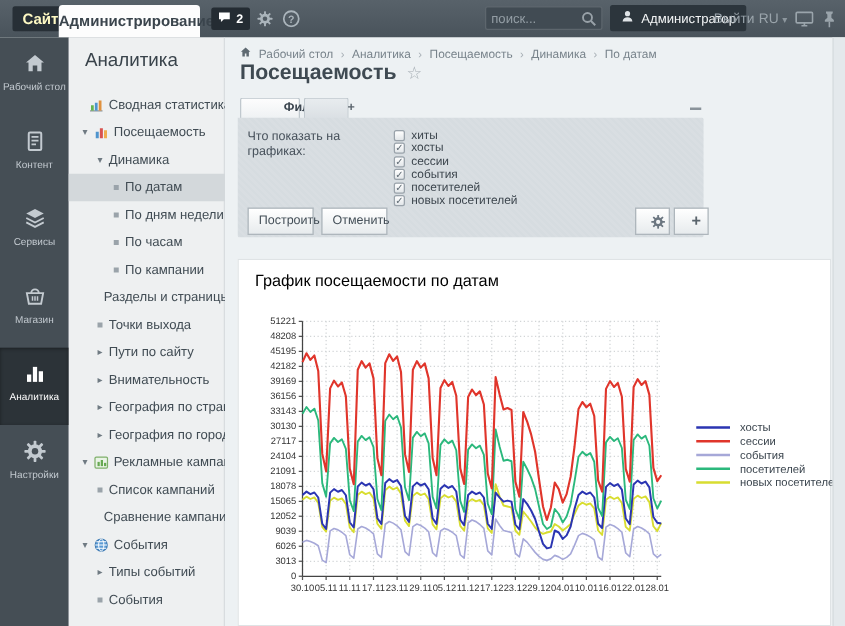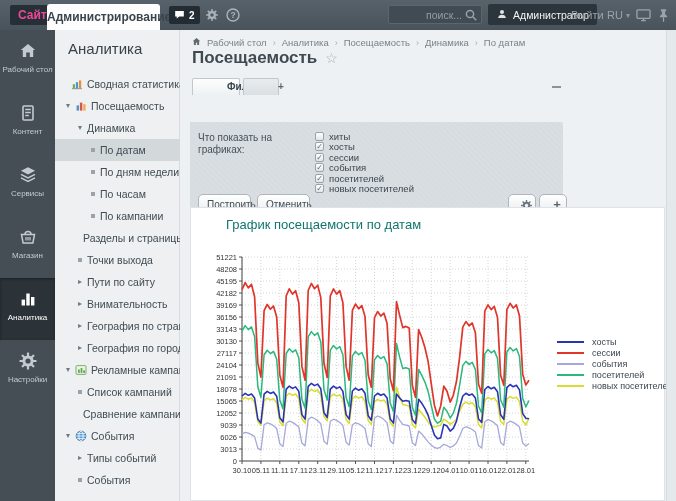--- a/index.html
+++ b/index.html
@@ -4,34 +4,34 @@
 <style>
   html,body{margin:0;padding:0;width:676px;height:501px;overflow:hidden;
     font-family:"Liberation Sans",sans-serif;background:#edf1f3;}
   *{box-sizing:border-box;}
   #stage{position:relative;width:676px;height:501px;}
 
   
   #topbar{position:absolute;left:0;top:0;width:676px;height:30px;
     background:linear-gradient(#58626a,#49535b);}
   .site-btn{position:absolute;left:10px;top:5px;height:20px;padding:0 8px;
-    background:#272f36;color:#ec4899;font-size:12px;font-weight:bold;
+    background:#272f36;color:#fef9c3;font-size:12px;font-weight:bold;
     line-height:20px;border-radius:2px;}
   .admin-tab{position:absolute;left:47px;top:4px;width:113px;height:26px;
     background:#fdfdfd;color:#3a444c;font-size:12px;font-weight:bold;
     text-align:left;line-height:26px;border-radius:3px 3px 0 0;}
   .notif-badge{position:absolute;left:169px;top:6px;height:18px;padding:0 5px;
     background:#242c33;border-radius:2px;display:flex;align-items:center;gap:4px;
     color:#fff;font-size:10px;font-weight:bold;}
   .tb-ic{position:absolute;top:8px;width:14px;height:14px;}
   .search-box{position:absolute;left:388px;top:5px;width:94px;height:19px;
     background:#414b53;border:1px solid #5d666d;border-radius:2px;}
   .search-box input{position:absolute;left:0;top:0;width:76px;height:17px;border:0;
     background:transparent;color:#c6cdd2;font-size:10.5px;padding:0 4px;outline:none;
-    font-family:"Liberation Sans",sans-serif;margin-left:33px;}
+    font-family:"Liberation Sans",sans-serif;}
   .search-box input::placeholder{color:#939da4;}
   .search-ic{position:absolute;right:3px;top:2px;}
   .user-btn{position:absolute;left:488px;top:4px;height:21px;padding:0 8px;
     background:#2c353c;border-radius:2px;display:flex;align-items:center;gap:5px;
     color:#f2f4f5;font-size:10.5px;}
   .tb-link{position:absolute;top:9px;color:#9aa4ab;font-size:11px;}
   .lang{display:flex;align-items:center;gap:3px;}
   .caret{font-size:8px;color:#8d979e;}
 
   
@@ -72,41 +72,41 @@
   
   .ftab{position:absolute;top:48px;height:17px;border:1px solid #c0c8ce;border-bottom:none;
     border-radius:2px 2px 0 0;font-size:10px;font-weight:bold;color:#3c4650;
     text-align:left;line-height:16px;cursor:pointer;padding-left:34px;}
   #filter-tab{left:12px;width:48px;background:linear-gradient(#fdfdfd,#eef1f3);}
   #filter-add-tab{left:63px;width:24px;background:linear-gradient(#e8ecef,#dadfe3);color:#5a646c;}
   #filter-collapse{position:absolute;left:372px;top:56px;width:9px;height:2px;background:#8a939a;
     cursor:pointer;}
   #filter-panel{position:absolute;left:10px;top:64px;width:373px;height:96px;
     background:#d6dce0;border-radius:0 2px 2px 2px;
-    background-image:repeating-linear-gradient(45deg,rgba(255,255,255,.07) 0 2px,transparent 2px 4px);margin-top:28px;}
+    background-image:repeating-linear-gradient(45deg,rgba(255,255,255,.07) 0 2px,transparent 2px 4px);}
   #filter-question{position:absolute;left:8px;top:10px;width:82px;font-size:10px;
     line-height:12px;color:#46505a;}
   #filter-options{position:absolute;left:84px;top:9px;}
   .cb-row{display:flex;align-items:center;height:10.5px;cursor:pointer;padding-left:41px;}
   .cb{width:9px;height:9px;border:1px solid #9aa3ab;border-radius:2px;
     background:linear-gradient(#ffffff,#e2e6e9);font-size:8px;line-height:8px;color:#5f6b74;
     text-align:center;}
   .cb-lb{margin-left:5px;font-size:9.5px;color:#3c454d;}
-  .btn{position:absolute;top:72px;height:22px;border:1px solid #aeb6bc;border-radius:5px;
+  .btn{position:absolute;top:72px;height:22px;border:1px solid #aeb6bc;border-radius:0;
     background:linear-gradient(#ffffff,#e7ebed);color:#434e57;font-size:10px;
     text-align:center;line-height:20px;cursor:pointer;box-shadow:inset 0 1px 0 rgba(255,255,255,.7);padding-left:8px;}
   #build-btn{left:8px;width:53px;}
   #cancel-btn{left:67px;width:53px;}
   #gear-btn{left:318px;width:28px;display:flex;align-items:center;justify-content:center;}
   #plus-btn{left:349px;width:28px;font-size:13px;font-weight:bold;color:#5a646c;}
 
   
   #chart-card{position:absolute;left:10px;top:177px;width:475px;height:294px;
     background:#fff;border:1px solid #dfe3e5;}
-  #chart-title{position:absolute;left:13px;top:9px;font-size:13px;color:#0f766e;margin-left:22px;}
+  #chart-title{position:absolute;left:13px;top:9px;font-size:13px;color:#000000;}
   #chart-mount{position:absolute;left:0;top:0;}
   #chart-mount svg{display:block;}
   .tick{font-size:7.5px;fill:#333;font-family:"Liberation Sans",sans-serif;}
   #chart-legend{position:absolute;left:366px;top:128px;}
   .legend-row{display:flex;align-items:center;height:11px;}
   .legend-line{width:27px;height:2px;}
   .legend-label{margin-left:8px;font-size:9px;color:#3b454e;white-space:nowrap;}
 
   
   #scroll-strip{position:absolute;right:0;top:30px;width:10px;height:471px;

